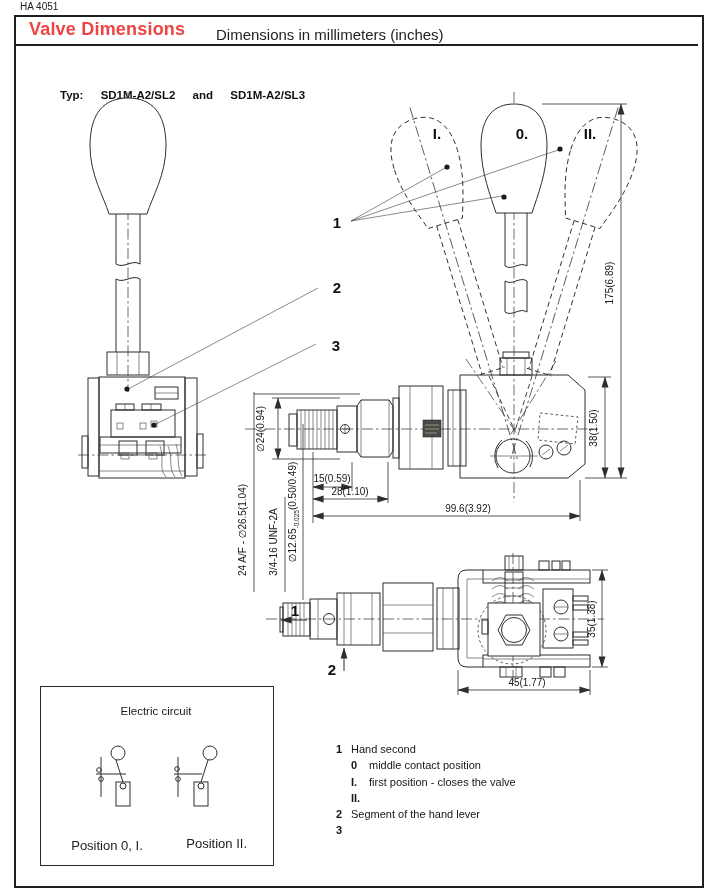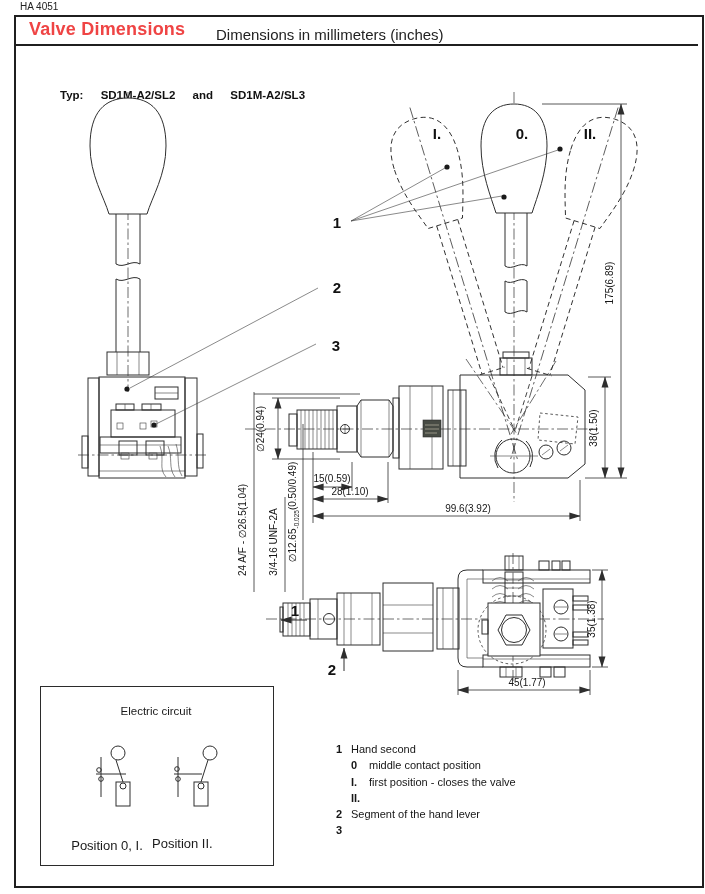--- a/index.html
+++ b/index.html
@@ -26,21 +26,21 @@
   .callout{font-size:15px;font-weight:bold;fill:#111;}
   .poslab{font-size:15px;font-weight:bold;fill:#111;}
   .dot{fill:#1a1a1a;stroke:none;}
   .wht{fill:#ffffff;}
   #electric-box{position:absolute;left:40px;top:686px;width:232px;height:178px;
                 border:1.5px solid #2b2b2b;}
   #electric-title{position:absolute;left:40px;top:705px;width:232px;text-align:center;
                   font-size:11.5px;color:#1a1a1a;}
   .circuit-caption{position:absolute;font-size:13px;color:#1a1a1a;}
   #caption-left{left:58px;top:838px;width:98px;text-align:center;}
-  #caption-right{left:152px;top:836px;width:95px;text-align:left;}
+  #caption-right{left:152px;top:836px;width:95px;text-align:right;}
   #legend{position:absolute;left:336px;top:741px;width:360px;font-size:11px;line-height:16.3px;color:#161616;}
   .lg-row{display:flex;}
   .lg-num{font-weight:bold;min-width:15px;}
   .lg-sub{margin-left:15px;}
   .lg-sub .lg-num{min-width:18px;}
 </style>
 </head>
 <body>
 
 <div id="page">

